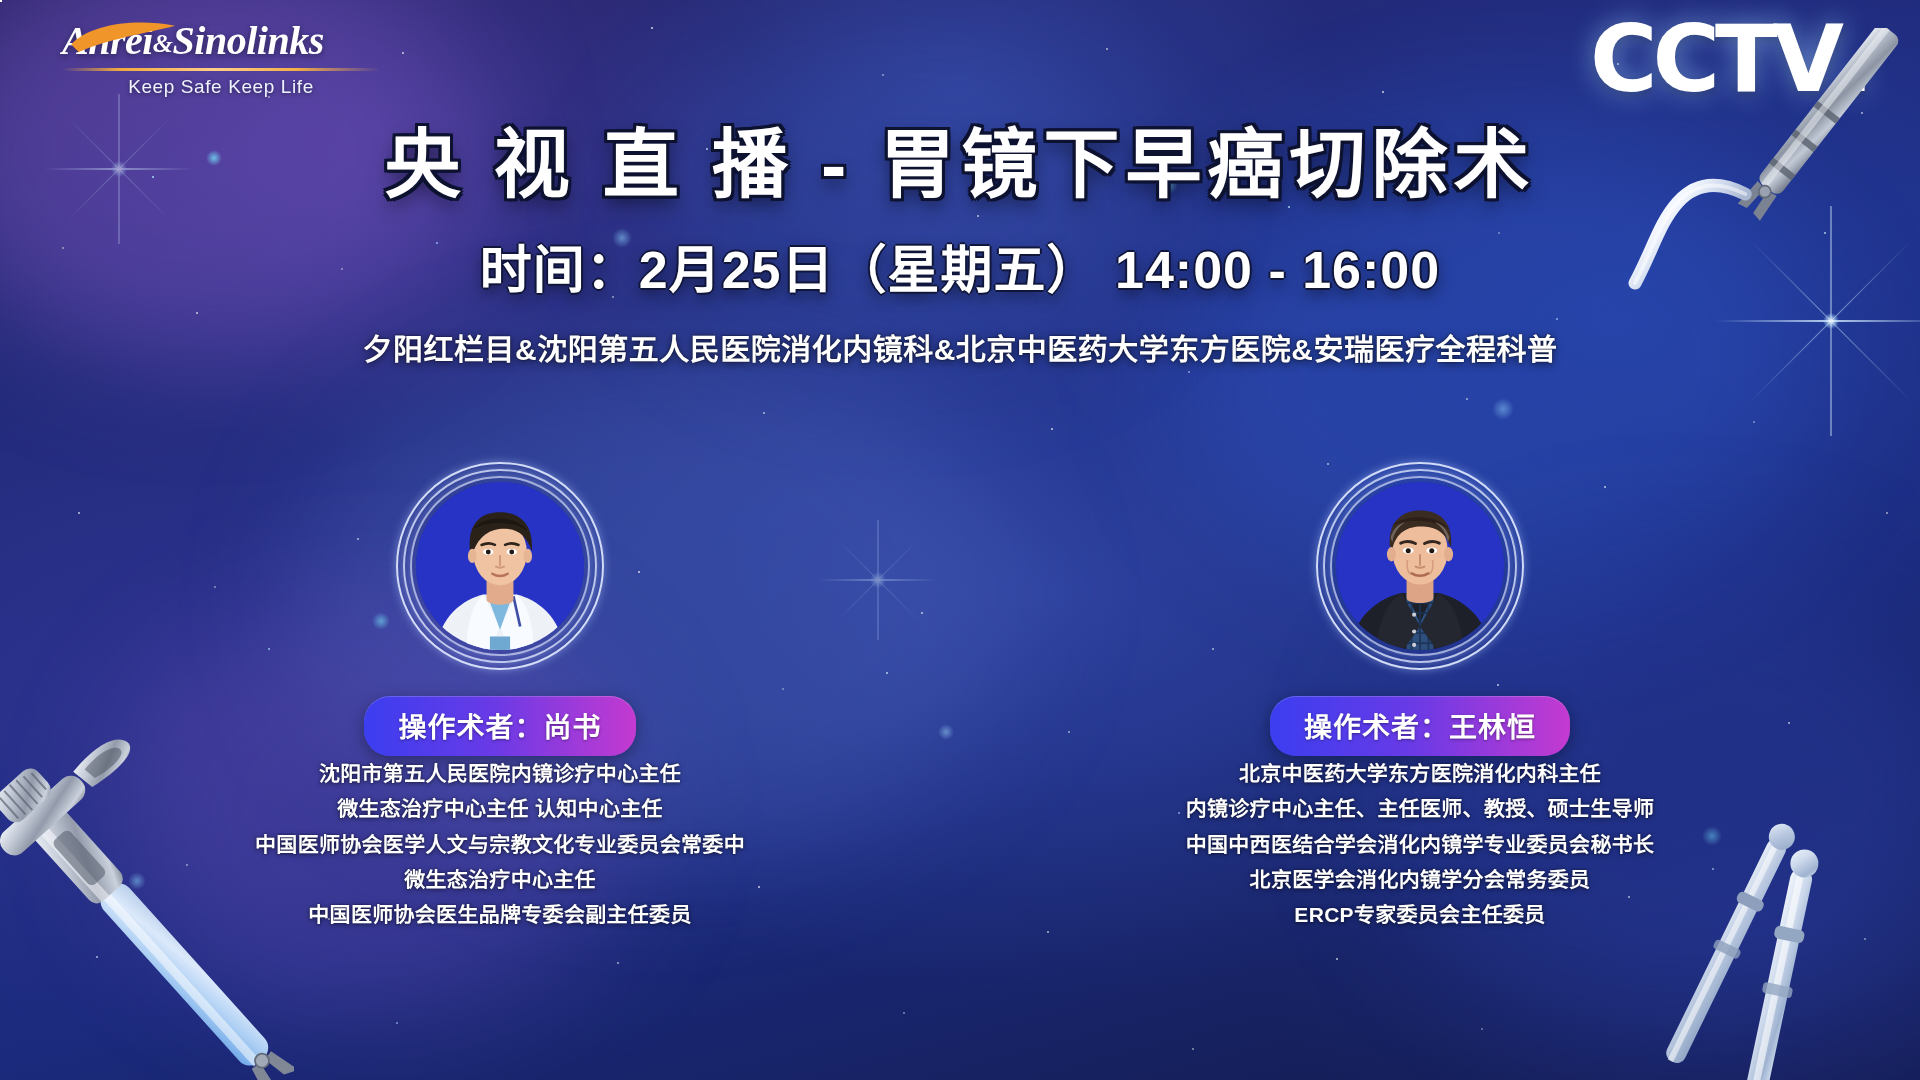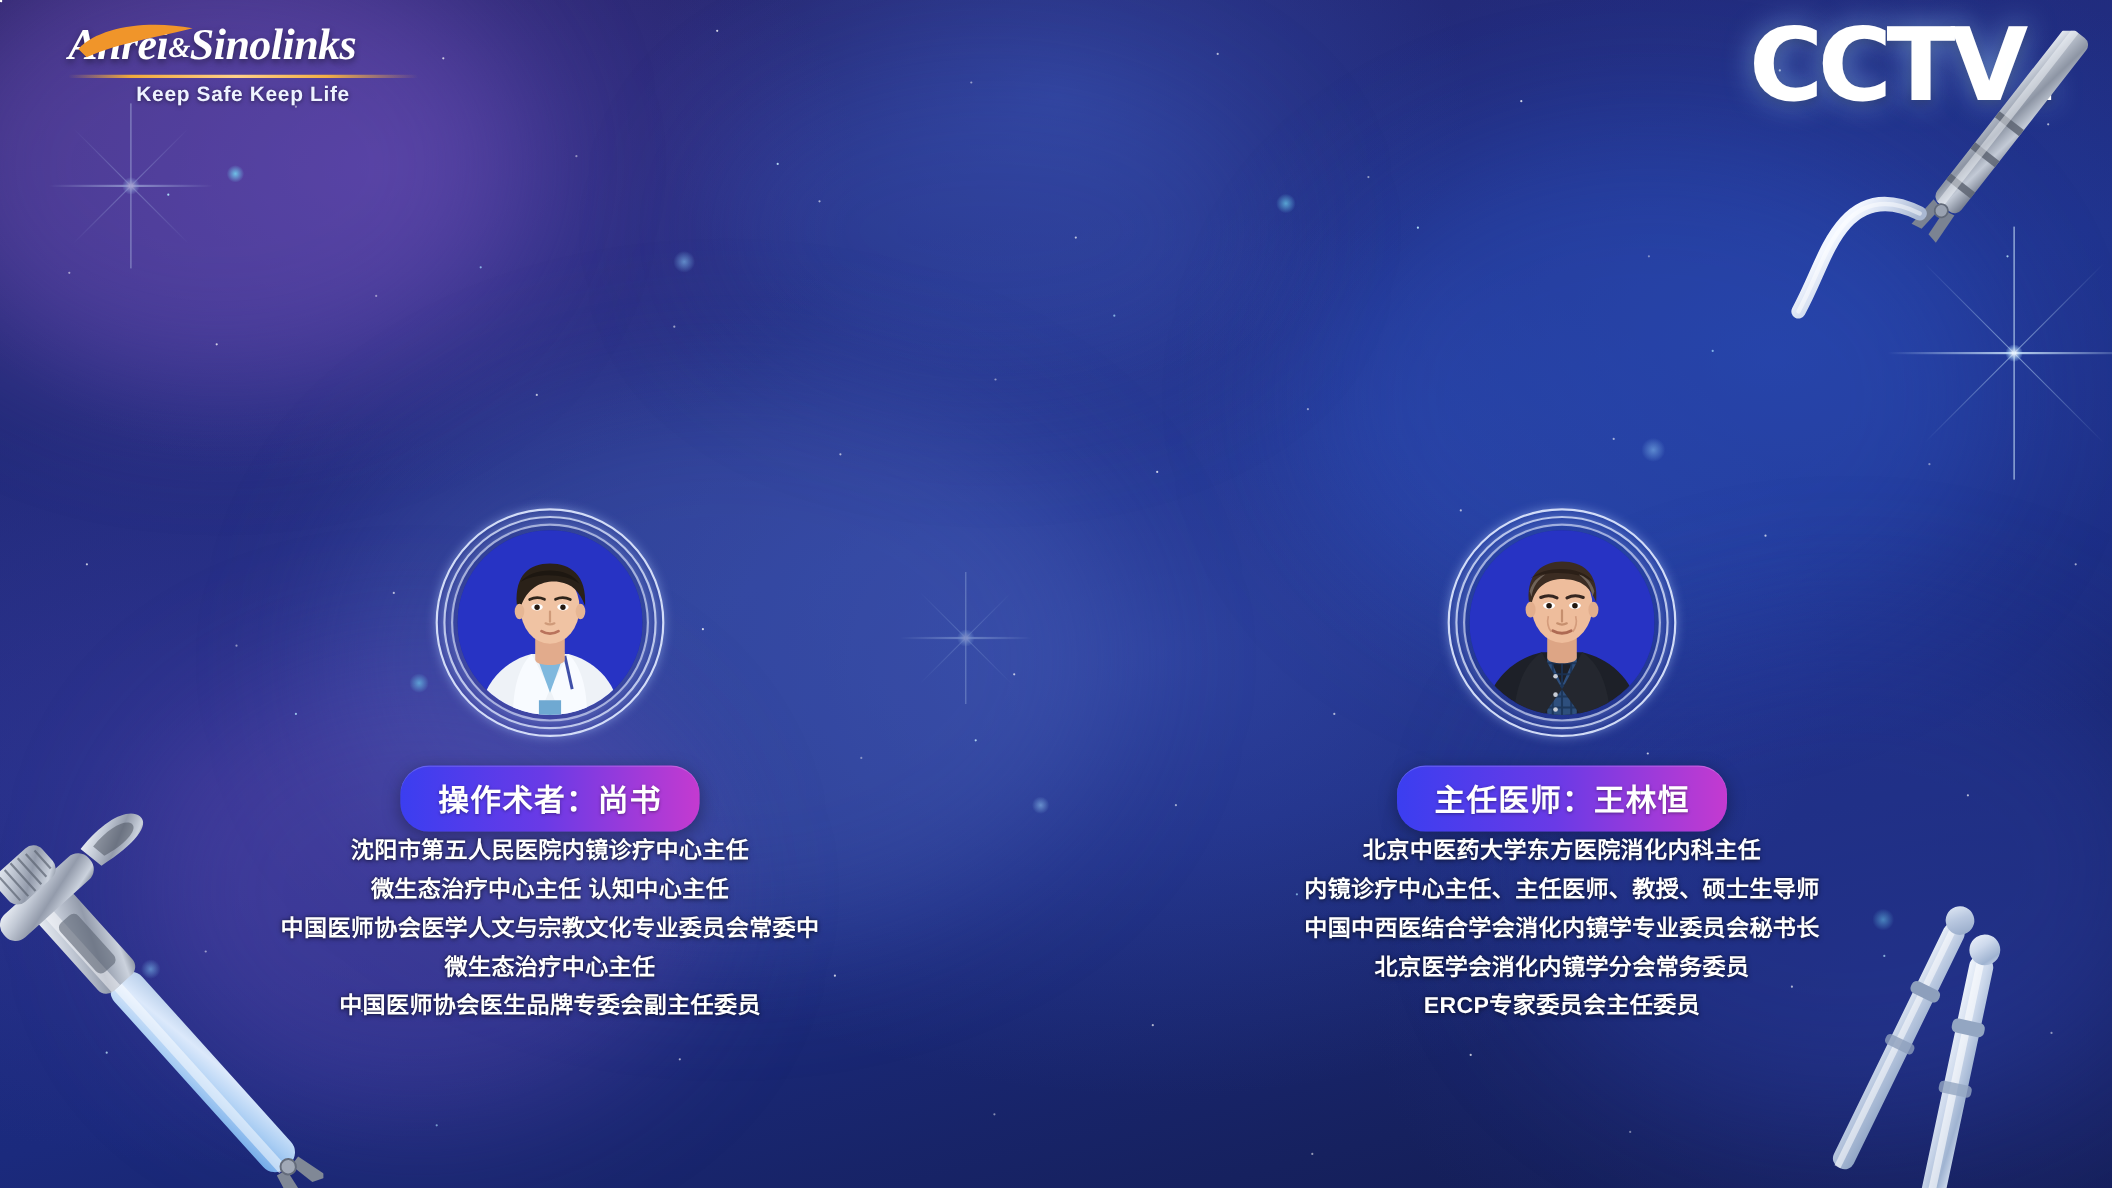--- a/index.html
+++ b/index.html
@@ -122,21 +122,21 @@
     position:absolute; left:6px; top:2px; width:116px; height:34px;
     pointer-events:none;
   }
   .brand-rule {
     margin-top:4px; height:3px; width:318px;
     background:linear-gradient(90deg,rgba(255,255,255,0) 0%,#f0a93c 18%,#ffd089 48%,#f2ae45 74%,rgba(255,255,255,0) 100%);
     border-radius:2px;
   }
   .brand-tagline {
     margin-top:5px; text-align:center; width:318px;
-    font-size:19px; font-weight:bold; letter-spacing:.6px; color:#eef3ff;
+    font-size:19px; font-weight:normal; letter-spacing:.6px; color:#eef3ff;
     text-shadow:0 1px 4px rgba(0,0,0,.5);
   }
 
   #cctv-logo {
     position:absolute; right:46px; top:14px;
     font-family:"DejaVu Sans","Liberation Sans",sans-serif;
     font-weight:bold; font-size:92px; line-height:1;
     letter-spacing:-5px; color:#ffffff;
     text-shadow:0 0 26px rgba(150,200,255,.65), 0 3px 10px rgba(0,0,0,.35);
   }
@@ -263,20 +263,25 @@
         <path d="M2 26 C22 4 70 -2 112 6 C82 14 40 20 10 34 Z" fill="#f0952a"></path>
       </svg>
       <span>Anrei</span><span class="amp">&amp;</span><span>Sinolinks</span>
     </div>
     <div class="brand-rule"></div>
     <div class="brand-tagline">Keep Safe Keep Life</div>
   </div>
 
   <div id="cctv-logo"><span>CCTV</span><span class="dot">.</span></div>
 
+  <div id="title-block">
+    <h1 id="main-title">央 视 直 播 - 胃镜下早癌切除术</h1>
+    <div id="event-time">时间：2月25日（星期五） 14:00 - 16:00</div>
+    <div id="event-subtitle">夕阳红栏目&amp;沈阳第五人民医院消化内镜科&amp;北京中医药大学东方医院&amp;安瑞医疗全程科普</div>
+  </div>
 
   <div id="speakers">
 
     <div class="speaker">
       <div class="portrait-wrap">
         <div class="ring r1"></div>
         <div class="ring r2"></div>
         <div class="ring r3"></div>
         <div class="portrait">
           <svg viewBox="0 0 100 100" preserveAspectRatio="xMidYMid slice">
@@ -369,21 +374,21 @@
             <circle cx="43" cy="40.9" r="1.5" fill="#21170f"></circle>
             <circle cx="57" cy="40.9" r="1.5" fill="#21170f"></circle>
 
             <path d="M50 43.4 L50 49.4 M47.4 50.4 Q50 51.8 52.6 50.4" stroke="#c68f6e" stroke-width="1.2" fill="none" stroke-linecap="round"></path>
             <path d="M45 54.4 Q50 57.2 55 54.4" stroke="#ae6a53" stroke-width="1.6" fill="none" stroke-linecap="round"></path>
             <path d="M42.6 46.5 Q41.4 51.5 44.2 55" stroke="#d49c7c" stroke-width="0.9" fill="none"></path>
             <path d="M57.4 46.5 Q58.6 51.5 55.8 55" stroke="#d49c7c" stroke-width="0.9" fill="none"></path>
           </svg>
         </div>
       </div>
-      <div class="name-badge">主任医师：王林恒</div>
+      <div class="name-badge">操作术者：王林恒</div>
       <ul class="credentials">
         <li>北京中医药大学东方医院消化内科主任</li>
         <li>内镜诊疗中心主任、主任医师、教授、硕士生导师</li>
         <li>中国中西医结合学会消化内镜学专业委员会秘书长</li>
         <li>北京医学会消化内镜学分会常务委员</li>
         <li>ERCP专家委员会主任委员</li>
       </ul>
     </div>
 
   </div>

